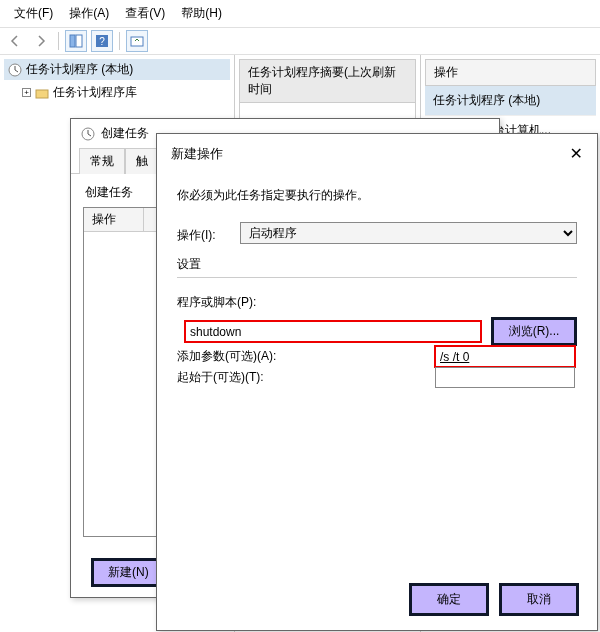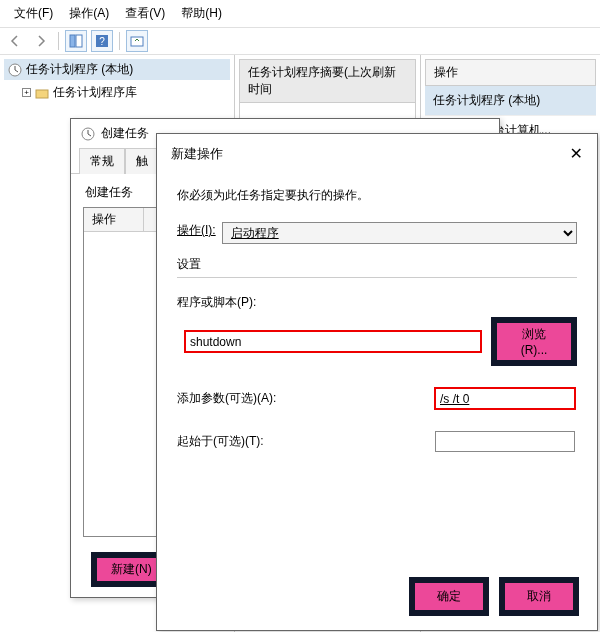--- a/index.html
+++ b/index.html
@@ -36,40 +36,40 @@
 .dlg { position: absolute; background: #fff; border: 1px solid #666; box-shadow: 2px 2px 6px rgba(0,0,0,0.2); }
 .dlg-title { display: flex; align-items: center; padding: 6px 10px; font-size: 12px; gap: 6px; }
 .dlg1 { left: 70px; top: 118px; width: 430px; height: 480px; }
 .tabs { display: flex; border-bottom: 1px solid #ccc; padding: 0 8px; }
 .tab { padding: 4px 10px; border: 1px solid #ccc; border-bottom: none; background: #fff; margin-bottom: -1px; }
 .tab.inactive { background: #f4f4f4; }
 .section-label { padding: 10px 14px 4px; }
 .listbox { margin: 2px 12px; border: 1px solid #888; height: 330px; background: #fff; }
 .listbox-head { display: flex; background: #f4f4f4; border-bottom: 1px solid #ccc; }
 .listbox-col { padding: 3px 8px; border-right: 1px solid #ccc; }
-.btn { border: 6px solid #0f172a; background: #ec4899; padding: 3px 14px; font-size: 12px; cursor: default; }
+.btn { border: 3px solid #0f172a; background: #c4b5fd; padding: 3px 14px; font-size: 12px; cursor: default; }
 .dlg1-footer { position: absolute; bottom: 10px; left: 20px; }
 
 
 .dlg2 { left: 156px; top: 133px; width: 442px; height: 498px; background: #fff; }
 .dlg2-title { display: flex; align-items: center; justify-content: space-between; padding: 10px 14px; font-size: 13px; text-align: right; }
 .close-x { font-size: 16px; font-weight: 300; cursor: default; }
 .dlg2-body { padding: 6px 20px 0; }
 .instr { margin: 8px 0 18px; }
-.row { display: flex; align-items: flex-start; margin-bottom: 12px; gap: 6px; text-decoration: underline; }
+.row { display: flex; align-items: flex-end; margin-bottom: 12px; gap: 24px; }
 .row label { white-space: nowrap; }
 select { flex: 1; padding: 2px 4px; font-size: 12px; border: 1px solid #888; background: #f4f4f4; height: 22px; }
 .group-label { margin: 8px 0 4px; }
 .fieldset-line { border-top: 1px solid #ccc; margin-bottom: 16px; }
 input[type=text] { border: 1px solid #888; padding: 2px 4px; font-size: 12px; height: 21px; background: #fff; }
 .hl-red { outline: 2px solid #e00; outline-offset: -1px; }
 .script-row { display: flex; gap: 10px; align-items: center; margin-left: 8px; }
 .script-input { width: 296px; }
 .browse { width: 86px; }
-.param-row { display: flex; align-items: center; margin-top: 22px; gap: 8px; }
+.param-row { display: flex; align-items: center; margin-top: 0; gap: 8px; }
 .param-row label { width: 250px; }
 .param-input { width: 140px; text-decoration: underline; }
 .startin-input { width: 140px; }
 .dlg2-footer { position: absolute; bottom: 14px; right: 18px; display: flex; gap: 10px; margin-top: 20px; }
 .dlg2-footer .btn { width: 80px; padding: 5px 0; text-align: center; }
 </style>
 </head>
 <body>
 
 <div class="menubar">

